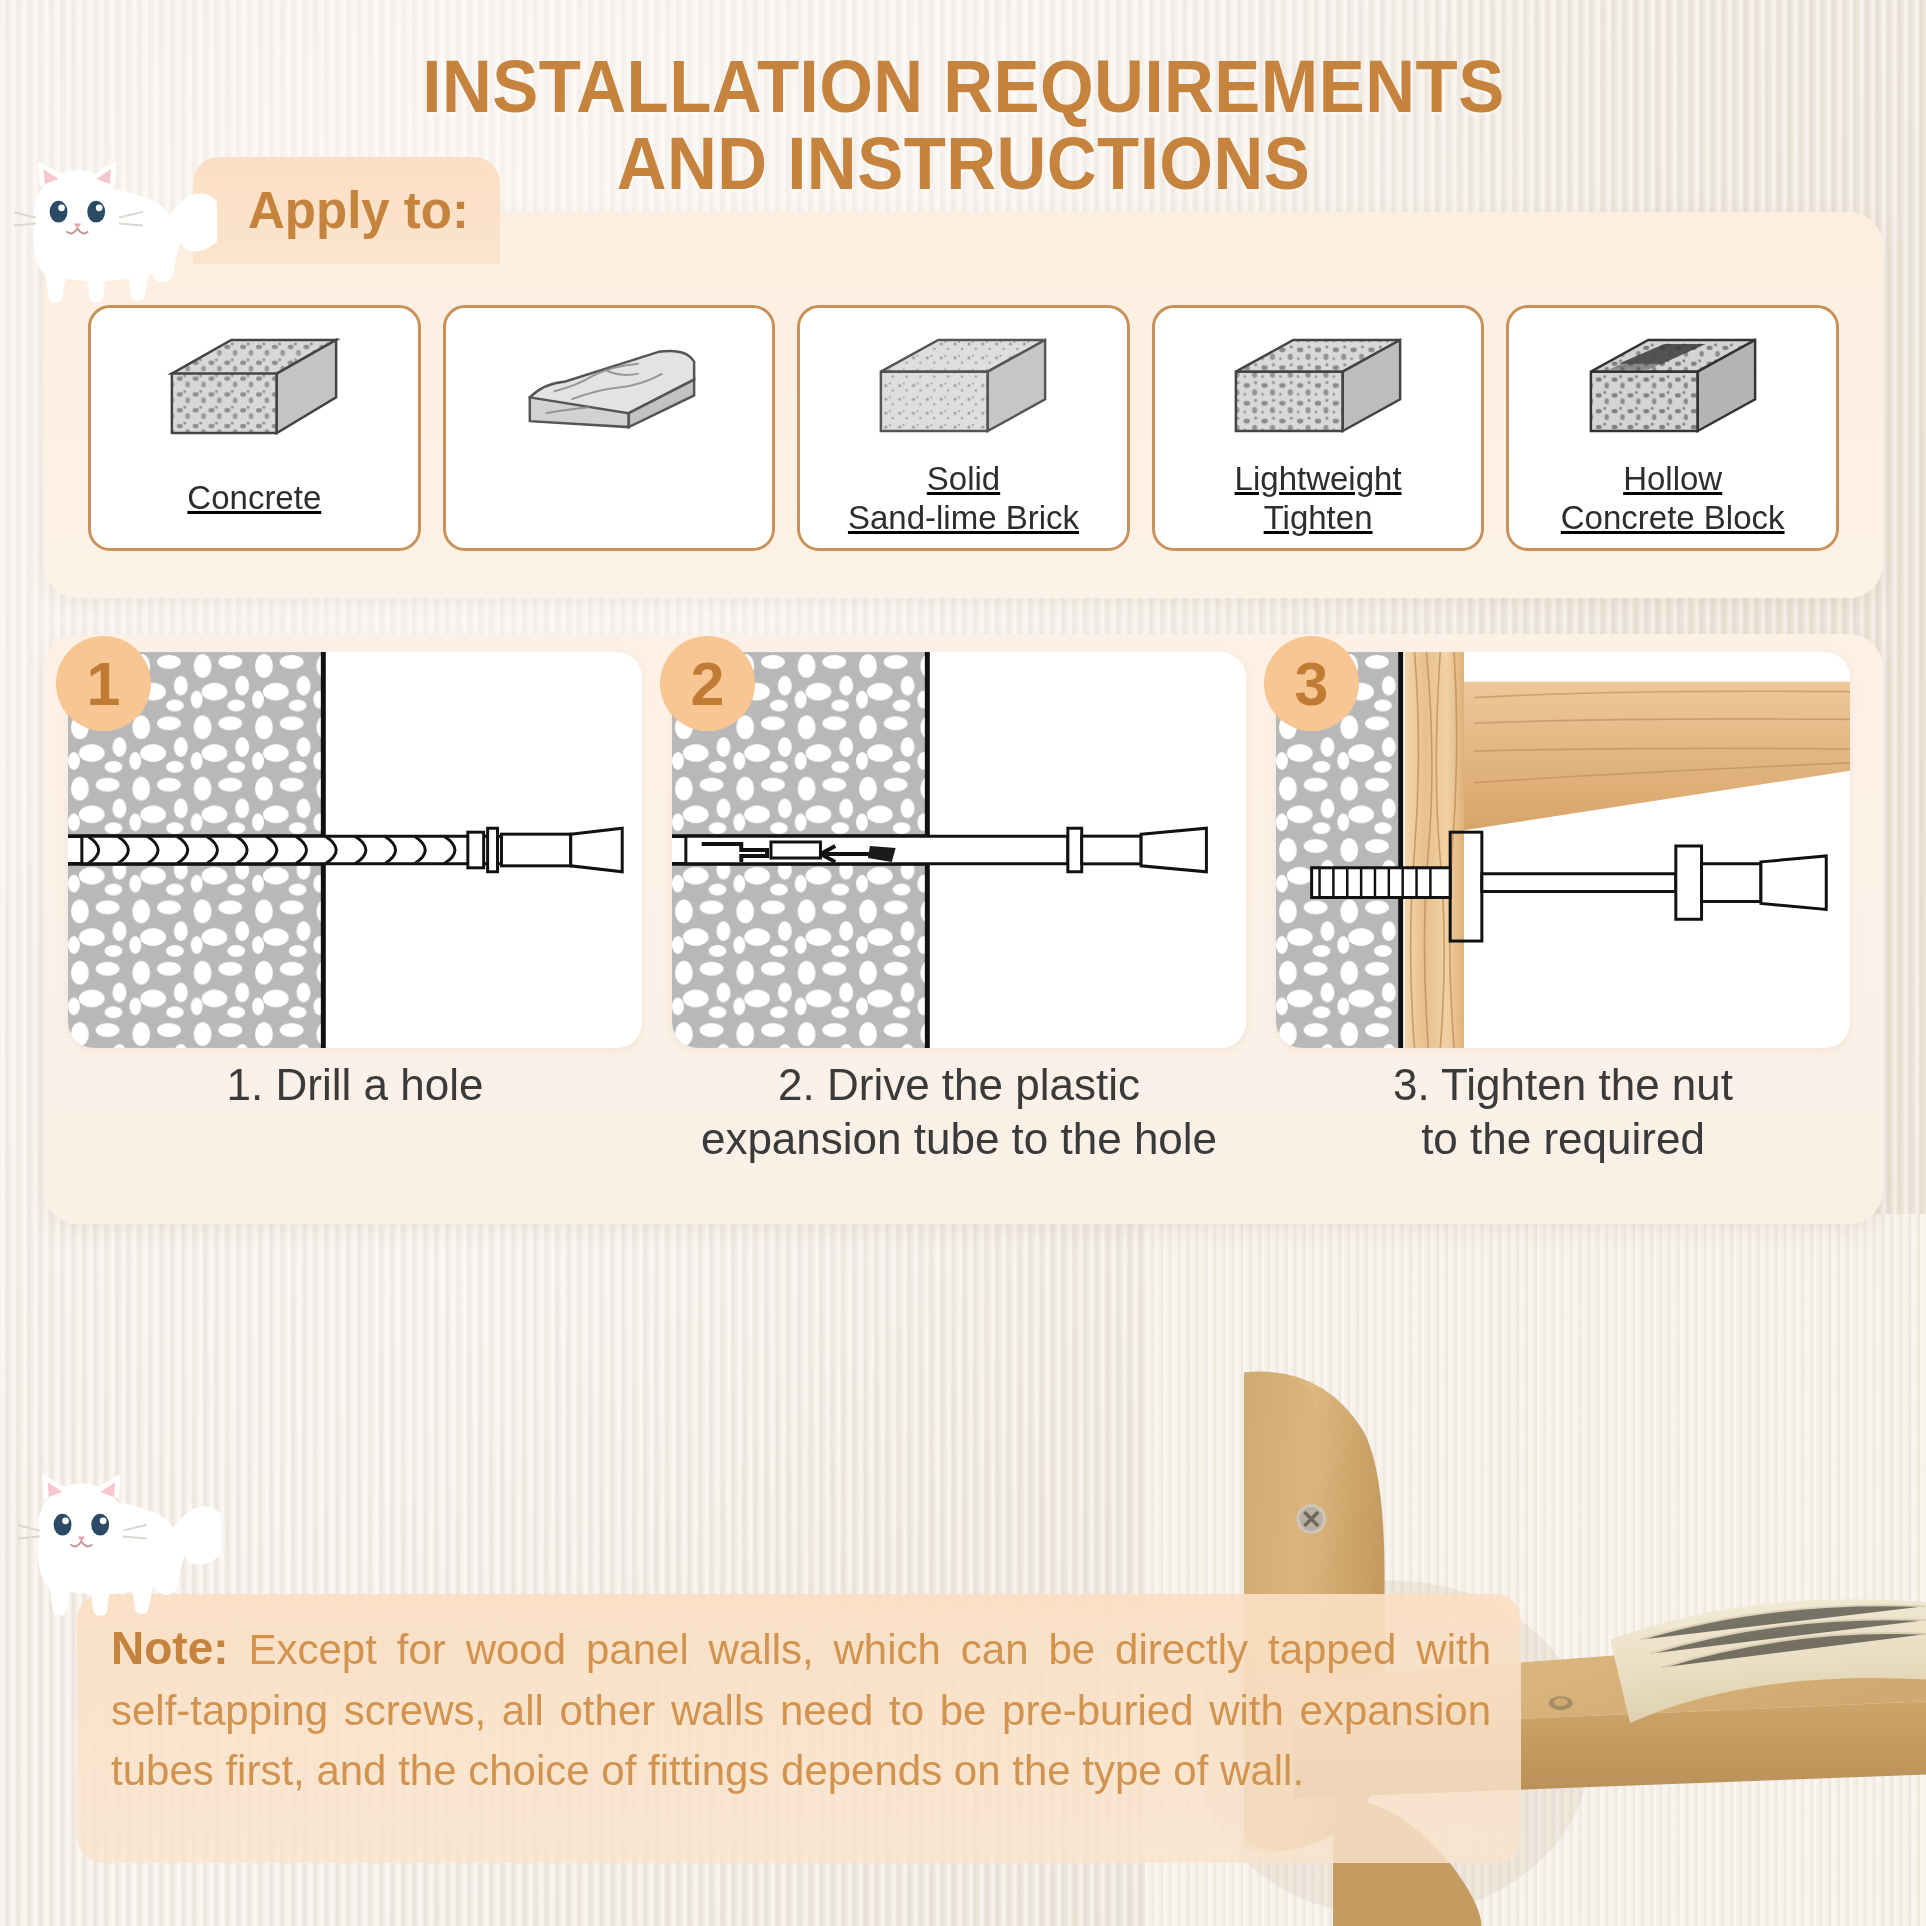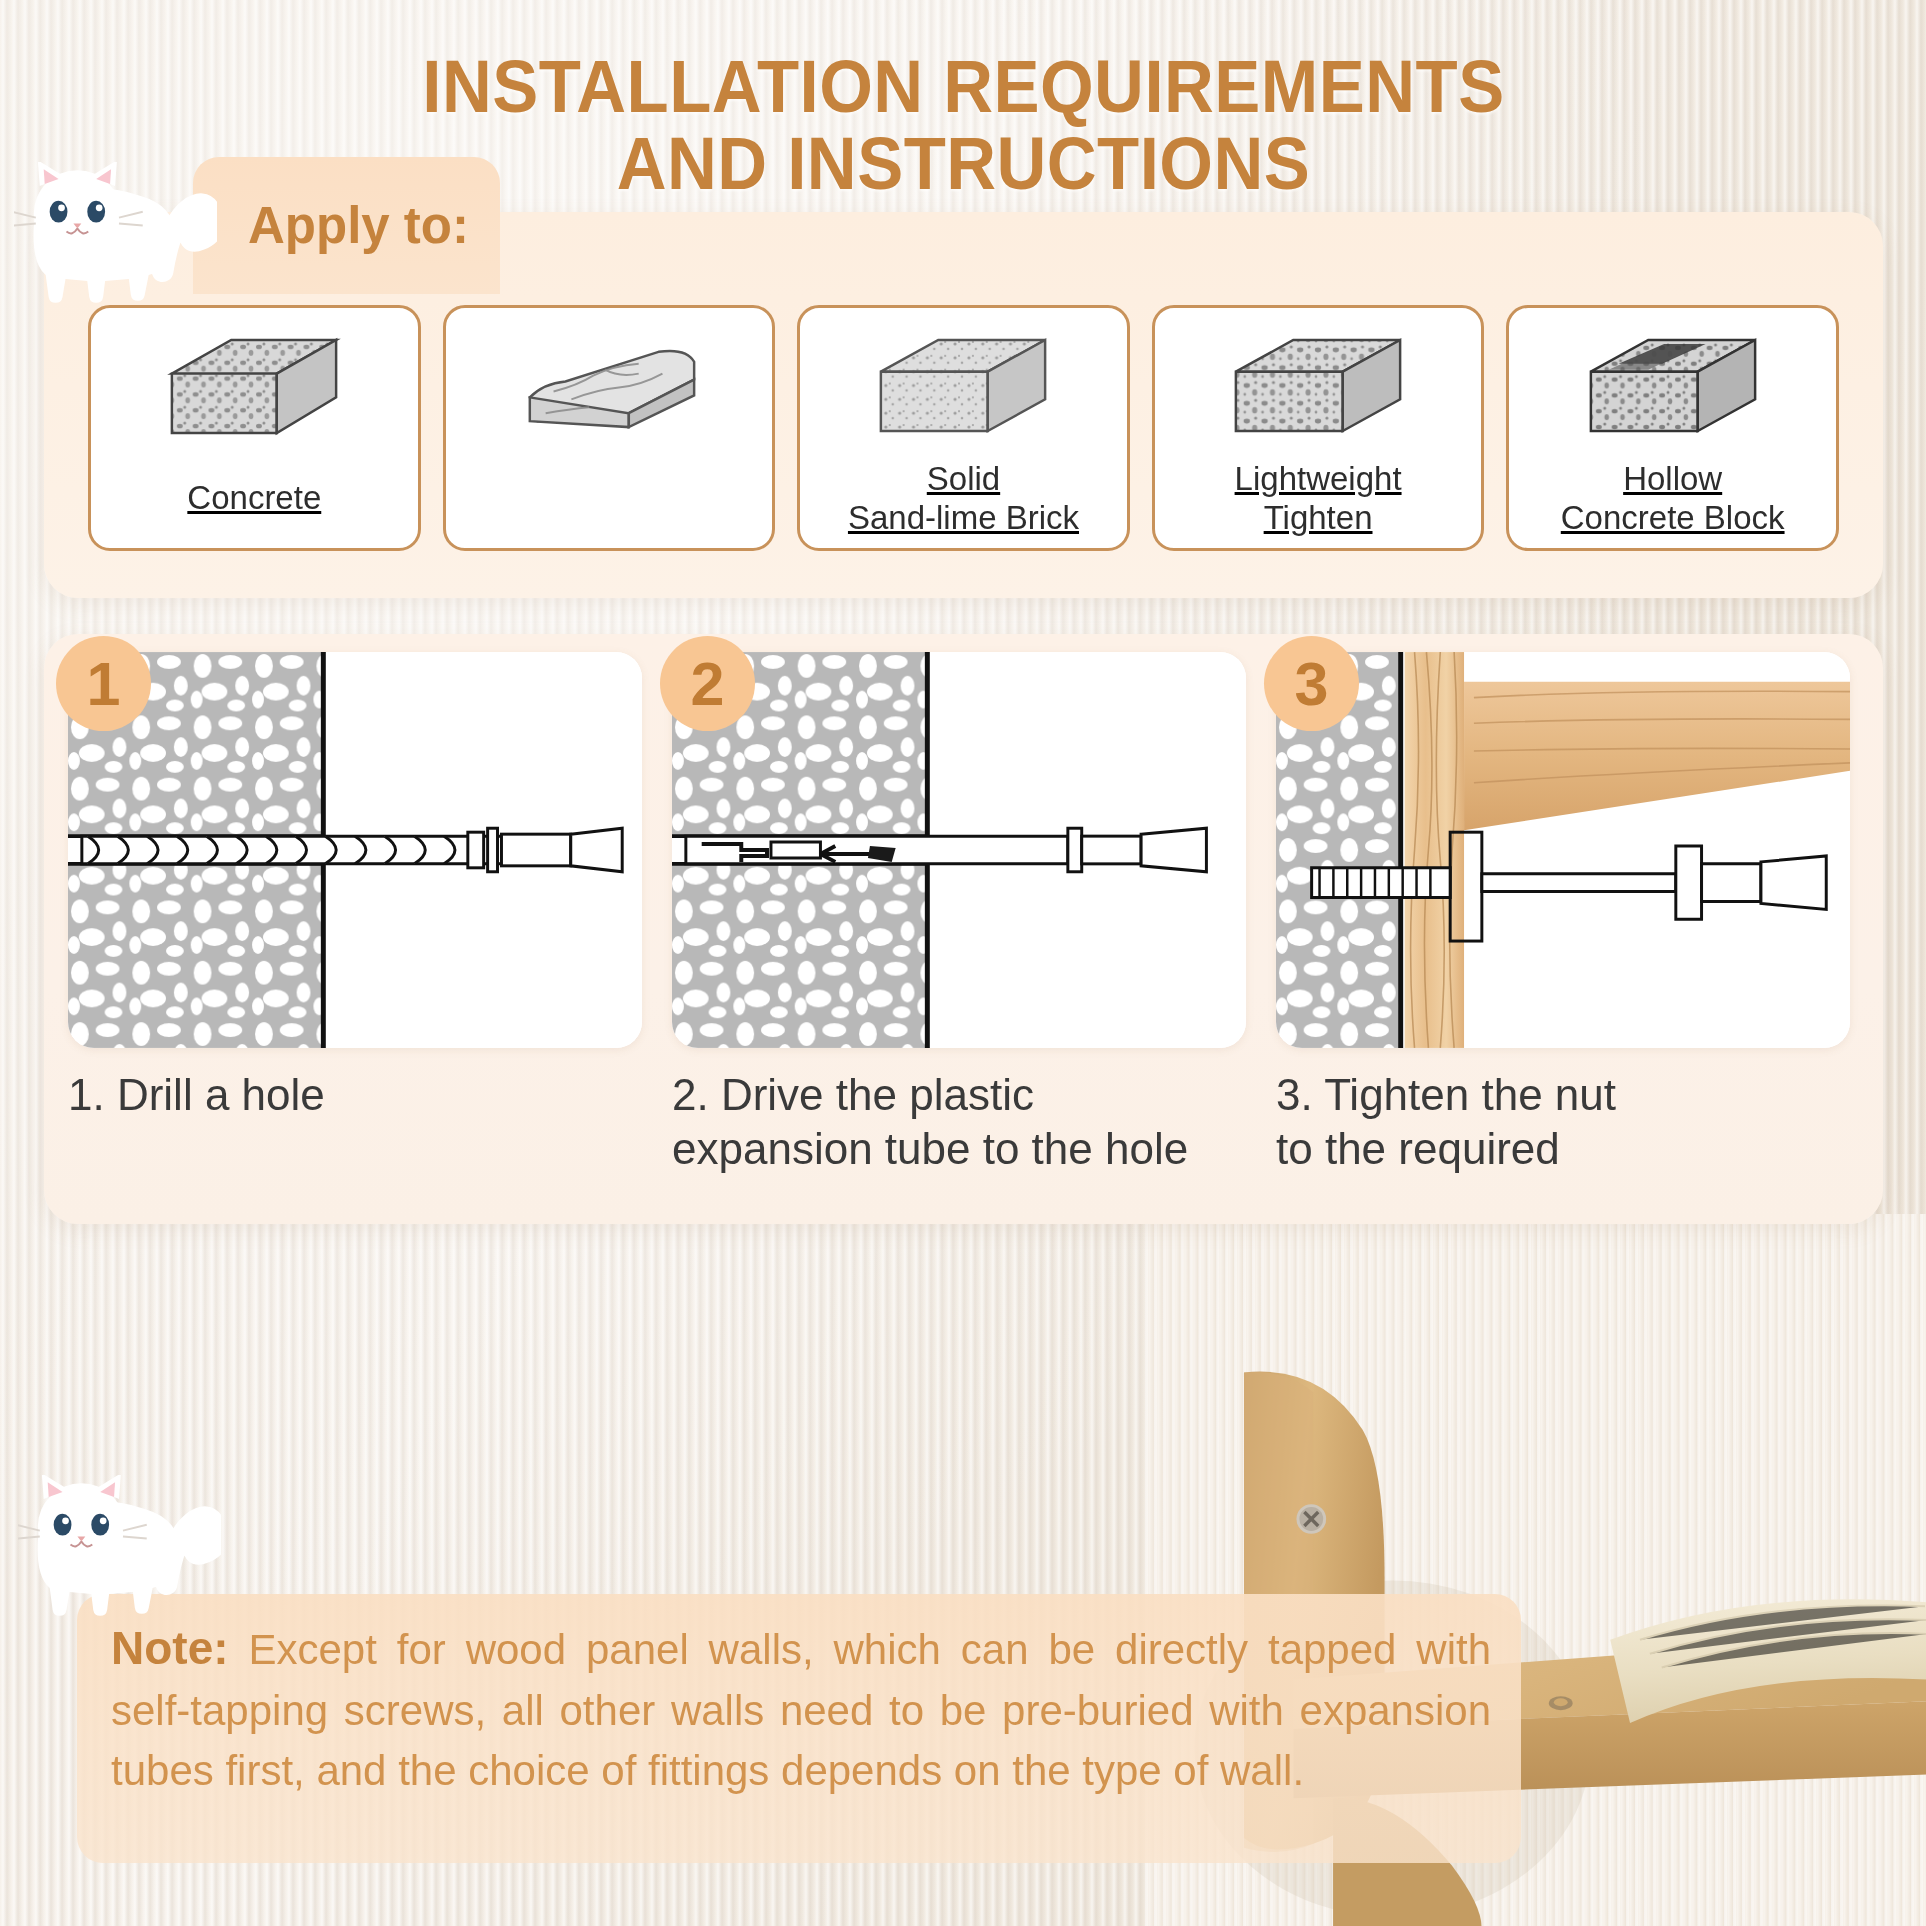--- a/index.html
+++ b/index.html
@@ -44,21 +44,21 @@
   
   #apply-panel{
     position:absolute;left:44px;top:212px;width:1839px;height:386px;
     background:linear-gradient(180deg,#fdeedf 0%,#fdf0e3 45%,#fdf2e7 100%);
     border-radius:34px;
     box-shadow:0 6px 22px rgba(160,120,80,.10);
     z-index:4;
   }
   #apply-badge{
     position:absolute;left:149px;top:-55px;
-    width:307px;height:137px;
+    width:307px;height:107px;
     background:linear-gradient(180deg,#fbdfc4 0%,#fbe4cd 100%);
     border-radius:26px 26px 0 0;
     display:flex;align-items:center;
     padding-left:55px;box-sizing:border-box;
     color:#c5833d;font-weight:bold;font-size:51px;
     z-index:3;
   }
   #cards{
     position:absolute;left:44px;right:44px;top:93px;
     display:flex;gap:22px;text-decoration:underline;
@@ -101,21 +101,21 @@
   }
   .badge{
     position:absolute;left:-12px;top:-16px;
     width:95px;height:95px;border-radius:50%;
     background:#f8c693;
     color:#c07c34;font-weight:bold;font-size:61px;
     display:flex;align-items:center;justify-content:center;
     z-index:5;
   }
   .cap{
-    margin-top:20px;
+    margin-top:10px;text-align:center;
     font-size:44px;color:#3a3a3a;line-height:1.22;
   }
 
   
   #note-panel{
     position:absolute;left:77px;top:1594px;width:1444px;height:269px;
     background:linear-gradient(180deg,rgba(250,223,195,.92) 0%,rgba(250,226,201,.86) 55%,rgba(250,228,205,.80) 100%);
     border-radius:26px;
     z-index:4;
   }

